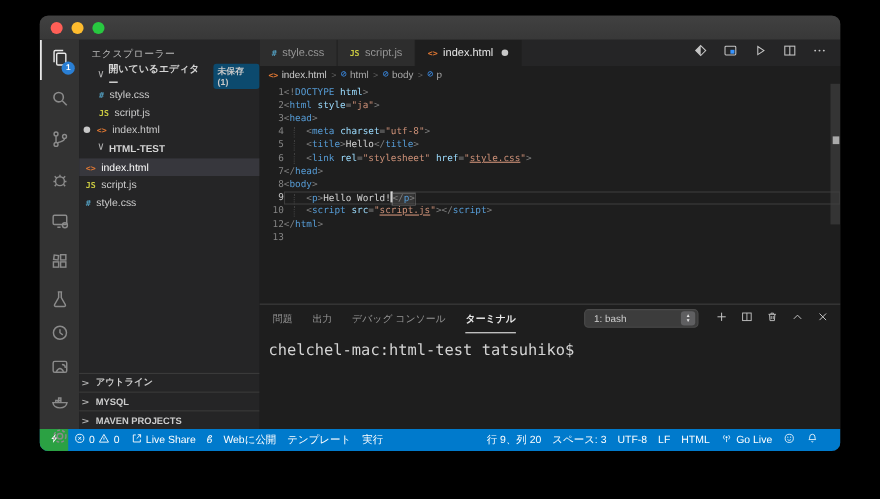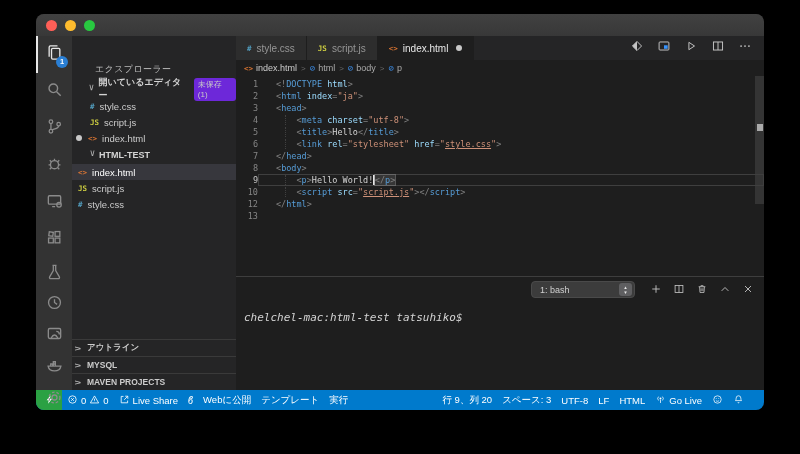--- a/index.html
+++ b/index.html
@@ -27,26 +27,26 @@
   .ab-item.sm { height:31px; }
   .ab-item.active { color:#e8e8e8; box-shadow:inset 2px 0 0 #e8e8e8; }
   .ab-item svg { width:19px; height:19px; }
   .ab-badge { position:absolute; right:4px; bottom:5px; min-width:12px; height:12px; border-radius:50%;
     background:#2a7fd4; color:#fff; font-size:7.5px; line-height:12px; text-align:center; font-weight:bold; }
   .ab-spacer { flex:1; }
 
   
   .sidebar { width:164px; flex:none; background:#252526; display:flex; flex-direction:column;
     font-size:9.5px; color:#cccccc; min-height:0; }
-  .sb-title { height:24px; line-height:26px; padding-left:23px; font-size:9px; color:#bbbbbb; letter-spacing:.4px;margin-top:20px; }
+  .sb-title { height:24px; line-height:26px; padding-left:11px; font-size:9px; color:#bbbbbb; letter-spacing:.4px; }
   .sec-header { height:18px; display:flex; align-items:center; gap:3px; padding-left:16px;
     font-weight:bold; font-size:9px; color:#d4d4d4; }
   .chev { display:inline-block; width:8px; font-size:8px; color:#b0b0b0; transform:scaleX(1.4); }
   .chev.open { transform:rotate(90deg) scaleX(1.4); }
-  .sec-badge { margin-left:5px; background:#6d28d9; color:#c8c8c8; font-weight:normal;
+  .sec-badge { margin-left:5px; background:#0c4a6e; color:#c8c8c8; font-weight:bold;
     font-size:8px; padding:1px 4px 2px; border-radius:3px; }
   .row { height:16px; display:flex; align-items:center; gap:5px; padding-left:18px; }
   .row.tree { padding-left:6px; }
   .row.sel { background:#37373d; color:#ffffff; }
   .dotslot { width:7px; flex:none; display:flex; }
   .dot { width:6px; height:6px; border-radius:50%; background:#c8c8c8; }
   .fi { font-family:"DejaVu Sans Mono",monospace; font-weight:bold; font-size:7.5px; flex:none; }
   .fi-css { color:#519aba; } .fi-js { color:#cbcb41; } .fi-html { color:#e37933; } .fi-sym { color:#3b8eea; font-size:9px; font-weight:normal; }
   .sb-bottom { margin-top:auto; }
   .sb-section { height:17px; display:flex; align-items:center; gap:3px; padding-left:4px;
@@ -66,21 +66,21 @@
   .breadcrumbs { height:16px; flex:none; display:flex; align-items:center; gap:4px;
     padding-left:8px; font-size:9px; color:#a9a9a9; }
   .bc-sep { color:#6a6a6a; font-size:8px; }
   .bc-item { display:flex; align-items:center; gap:3px; }
 
   
   .code { flex:1; position:relative; padding-top:2px; font-family:"DejaVu Sans Mono",monospace;
     font-size:8.5px; overflow:hidden; }
   .line { display:flex; height:12px; line-height:12px; }
   .ln { width:22px; flex:none; text-align:right; color:#858585; }
-  .lc { flex:1; padding-left:18px; white-space:pre; position:relative; }
+  .lc { flex:1; white-space:pre; position:relative; }
   .line.current .ln { color:#c6c6c6; }
   .line.current .lc { box-shadow:inset 0 0 0 1px #3f3f3f; }
   .tk-p{color:#808080} .tk-t{color:#569cd6} .tk-a{color:#9cdcfe} .tk-s{color:#ce9178}
   .tk-u{text-decoration:underline} .tk-x{color:#d4d4d4}
   .tk-w{position:relative}
   .tk-w::after{content:"";position:absolute;left:9px;top:0;bottom:0;border-left:1px dotted #404040;}
   .hl { background:rgba(105,105,105,.32); box-shadow:0 0 0 1px rgba(135,135,135,.55); }
   .cursor { display:inline-block; width:1.5px; height:10px; background:#e6e6e6; vertical-align:-1.5px; }
   .scrollbar { position:absolute; right:0; top:0; width:9px; height:128px; background:rgba(121,121,121,.25); }
   .sb-marker { position:absolute; right:1px; top:48px; width:6px; height:7px; background:#c0c0c0; opacity:.85; }
@@ -91,21 +91,21 @@
   .panel-tabs { display:flex; gap:18px; font-size:9px; color:#969696; height:100%; align-items:center; }
   .ptab { height:100%; display:flex; align-items:center; border-bottom:1px solid transparent; padding-top:1px; }
   .ptab.active { color:#e7e7e7; font-weight:bold; border-bottom-color:#e7e7e7; }
   .panel-controls { margin-left:auto; display:flex; gap:11px; color:#c5c5c5; }
   .panel-controls svg { width:12px; height:12px; }
   .shell-select { width:104px; height:17px; background:#3c3c3c; border:1px solid #4a4a4a; border-radius:4px;
     display:flex; align-items:center; font-size:9px; color:#d0d0d0; padding-left:8px; margin-right:4px; }
   .stepper { margin-left:auto; width:13px; height:13px; margin-right:2px; border-radius:3px; background:#5f5f61;
     display:flex; flex-direction:column; align-items:center; justify-content:center; font-size:5px; line-height:5px; color:#e8e8e8; }
   .terminal-body { flex:1; padding:8px 0 0 8px; font-family:"DejaVu Sans Mono",monospace;
-    font-size:11px; color:#d4d4d4;font-style:italic; }
+    font-size:14px; color:#d4d4d4; }
 
   
   .statusbar { height:20px; flex:none; background:#007acc; display:flex; align-items:stretch;
     font-size:9.5px; color:#ffffff; }
   .st-item { display:flex; align-items:center; gap:3px; padding:0 5px; }
   .st-remote { width:26px; justify-content:center; background:#2ba143; padding:0; }
   .st-right { margin-left:auto; display:flex; align-items:stretch; padding-right:15px; }
   .statusbar svg { width:11px; height:11px; }
   .beta-glyph { font-size:10px; font-style:italic; }
 </style>
@@ -319,21 +319,21 @@
 
       <div class="code" id="code">
         <div class="scrollbar"></div>
         <div class="sb-marker"></div>
       <div class="line">
             <span class="ln">1</span>
             <span class="lc"><span class="tk-p">&lt;!</span><span class="tk-t">DOCTYPE</span><span class="tk-x"> </span><span class="tk-a">html</span><span class="tk-p">&gt;</span></span>
           </div>
           <div class="line">
             <span class="ln">2</span>
-            <span class="lc"><span class="tk-p">&lt;</span><span class="tk-t">html</span><span class="tk-x"> </span><span class="tk-a">index</span><span class="tk-p">=</span><span class="tk-s">"ja"</span><span class="tk-p">&gt;</span></span>
+            <span class="lc"><span class="tk-p">&lt;</span><span class="tk-t">html</span><span class="tk-x"> </span><span class="tk-a">style</span><span class="tk-p">=</span><span class="tk-s">"ja"</span><span class="tk-p">&gt;</span></span>
           </div>
           <div class="line">
             <span class="ln">3</span>
             <span class="lc"><span class="tk-p">&lt;</span><span class="tk-t">head</span><span class="tk-p">&gt;</span></span>
           </div>
           <div class="line">
             <span class="ln">4</span>
             <span class="lc"><span class="tk-w">    </span><span class="tk-p">&lt;</span><span class="tk-t">meta</span><span class="tk-x"> </span><span class="tk-a">charset</span><span class="tk-p">=</span><span class="tk-s">"utf-8"</span><span class="tk-p">&gt;</span></span>
           </div>
           <div class="line">
@@ -365,20 +365,26 @@
             <span class="lc"><span class="tk-p">&lt;/</span><span class="tk-t">html</span><span class="tk-p">&gt;</span></span>
           </div>
           <div class="line">
             <span class="ln">13</span>
             <span class="lc"></span>
           </div>
         </div>
 
       <div class="panel">
         <div class="panel-header">
+          <div class="panel-tabs">
+            <span class="ptab">問題</span>
+            <span class="ptab">出力</span>
+            <span class="ptab">デバッグ コンソール</span>
+            <span class="ptab active">ターミナル</span>
+          </div>
           <div class="panel-controls">
             <span class="shell-select">
               <span>1: bash</span>
               <span class="stepper">
                   <span>▴</span>
                   <span>▾</span>
                 </span>
             </span>
             <span><svg viewBox="0 0 16 16" fill="none" stroke="currentColor" stroke-width="1.2">
                   <path d="M8 3v10M3 8h10"></path>

